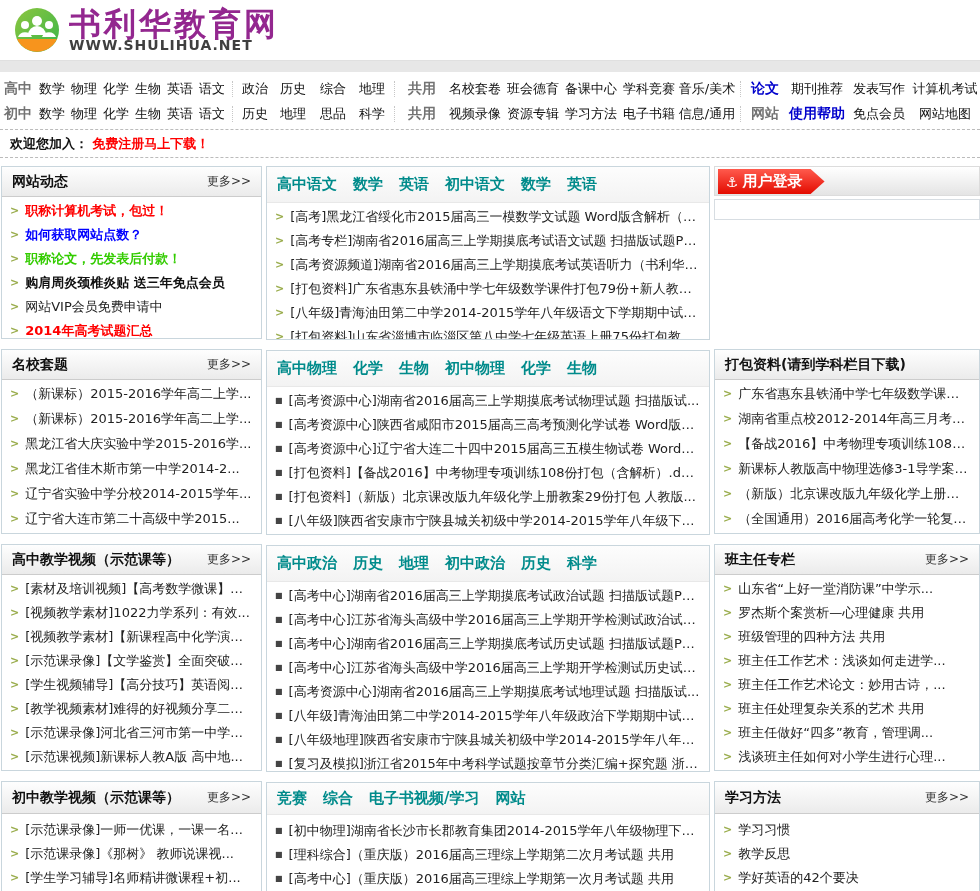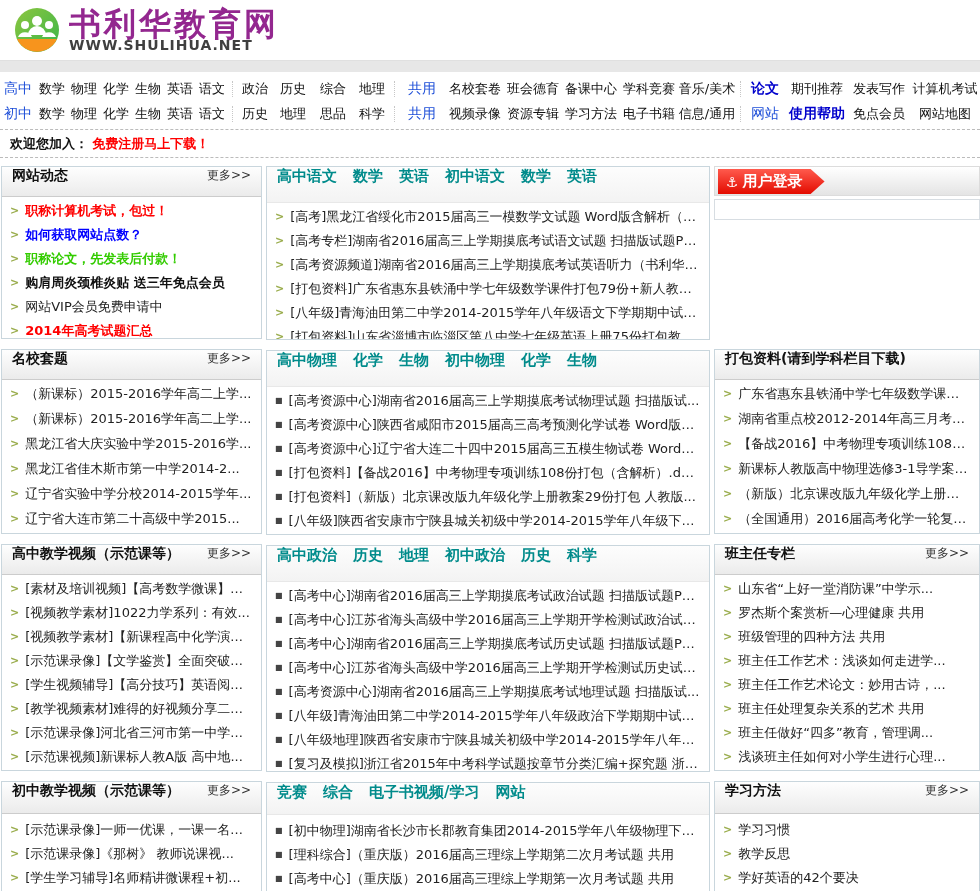--- a/index.html
+++ b/index.html
@@ -11,42 +11,42 @@
   .logo { position: absolute; left: 14px; top: 7px; display: flex; align-items: center; gap: 9px; cursor: pointer; }
   .logo-txt .cn { font-size: 32px; font-weight: bold; color: #93278f; letter-spacing: 3px; line-height: 26px; }
   .logo-txt .en { font-size: 14px; font-weight: bold; color: #3f3f3f; letter-spacing: 1px; line-height: 16px; }
   .gray-strip { height: 12px; background: #e7e7e7; border-top: 1px solid #e0e0e0; }
 
   
   .nav { padding: 4px 0 3px 0; border-bottom: 1px dashed #bbb; background: #fff; }
   .nav-row { display: grid; align-items: center; height: 25px;
     grid-template-columns: 36px repeat(6,32px) 8px 38px 38px 42px 36px 8px 48px repeat(5,58px) 8px 42px 62px 62px 70px; }
   .nav-row .cell { text-align: center; white-space: nowrap; font-size: 13px; color: #111; cursor: pointer; }
-  .nav-row .n-red  { color: #1d4ed8; font-weight: normal; font-size: 14px; }
+  .nav-row .n-red  { color: #737373; font-weight: bold; font-size: 14px; }
   .nav-row .n-blue { color: #0000cc; font-weight: bold; font-size: 14px; }
   .sep-v { width: 0; height: 16px; border-left: 1px dotted #c7c7c7; justify-self: center; }
 
   
   .crumb-bar { height: 28px; display: flex; align-items: center; justify-content: space-between;
     padding: 0 10px; border-bottom: 1px dashed #bbb; font-size: 13px; color: #222; }
   .crumb-left span { margin-right: 4px; }
   .crumb-link { cursor: pointer; }
   .crumb-sep { color: #555; }
   .welcome-label { font-weight: bold; color: #111; }
   .register-link { font-weight: bold; color: #f00; cursor: pointer; }
 
   
   .main { display: flex; gap: 4px; padding: 8px 1px 0 1px; }
   .col-left  { width: 261px; flex: none; }
   .col-mid   { width: 444px; flex: none; }
   .col-right { width: 266px; flex: none; }
 
   
   .box { border: 1px solid #c9d6dd; background: #fff; margin-bottom: 10px; display: flex; flex-direction: column; overflow: hidden; }
-  .box-head { height: 30px; flex: none; display: flex; align-items: flex-start; justify-content: space-between;
+  .box-head { height: 30px; flex: none; display: flex; align-items: center; justify-content: space-between;
     padding: 0 10px; background: linear-gradient(#fefefe, #ebebeb); border-bottom: 1px solid #ccc; }
   .box-title { font-weight: bold; font-size: 14px; color: #111; }
   .more { font-size: 12px; color: #333; cursor: pointer; white-space: nowrap; }
   .box-head.mid-head { background: linear-gradient(#fdfdfd, #f3f3f3); border-bottom: 1px solid #e8e8e8;
     justify-content: flex-start; height: 36px; }
   .mid-head a { color: #008b8b; font-weight: bold; font-size: 15px; margin-right: 16px; cursor: pointer; text-decoration: none; }
 
   .box ul { list-style: none; flex: 1; display: flex; flex-direction: column;
     justify-content: space-between; padding: 2px 8px; overflow: hidden; }
   .box li { display: flex; align-items: center; gap: 6px; line-height: 24px; height: 24px; flex: none; }

